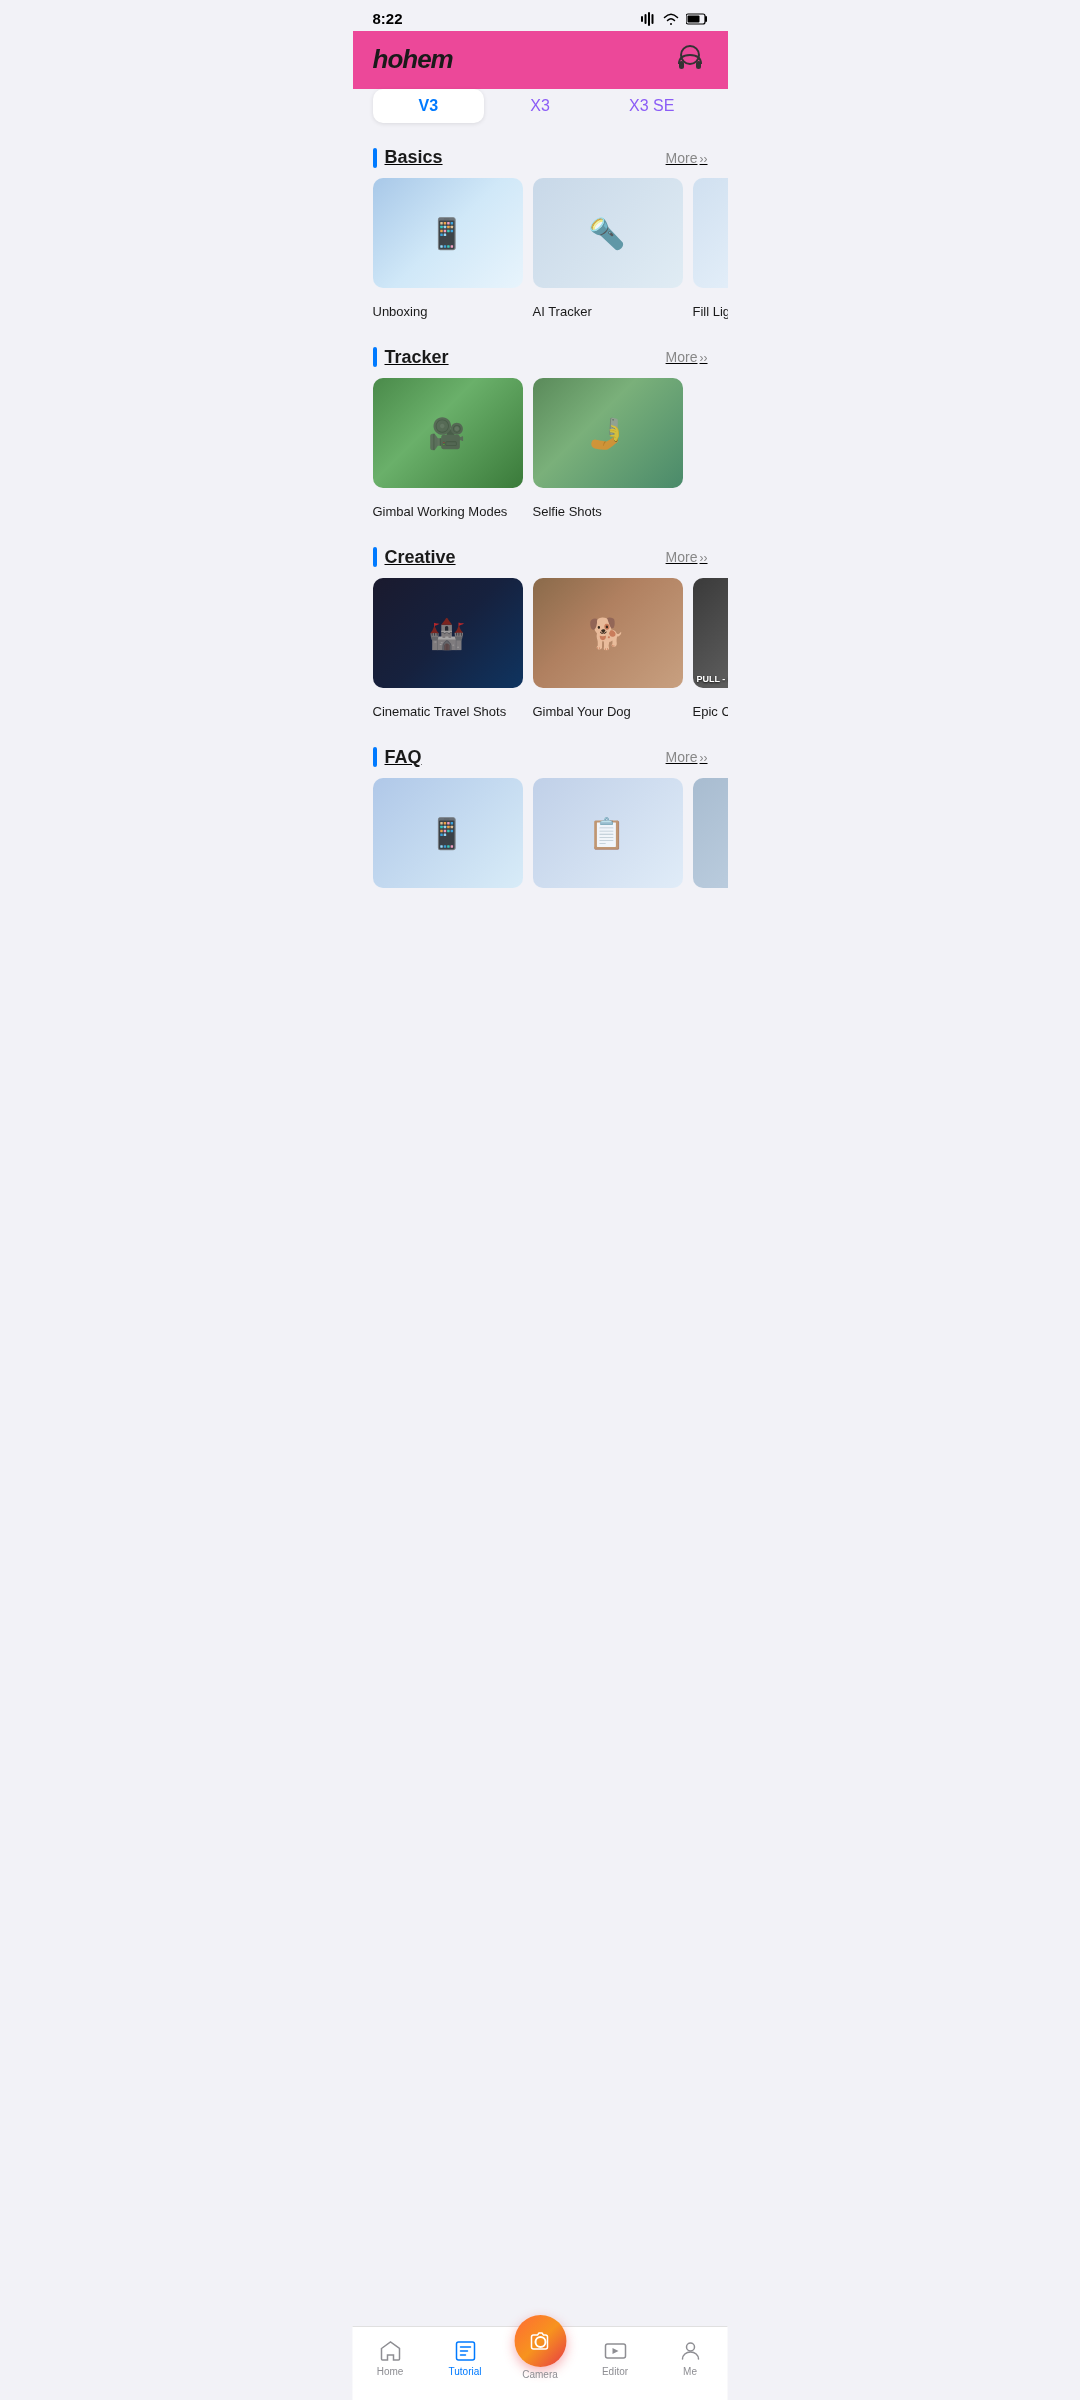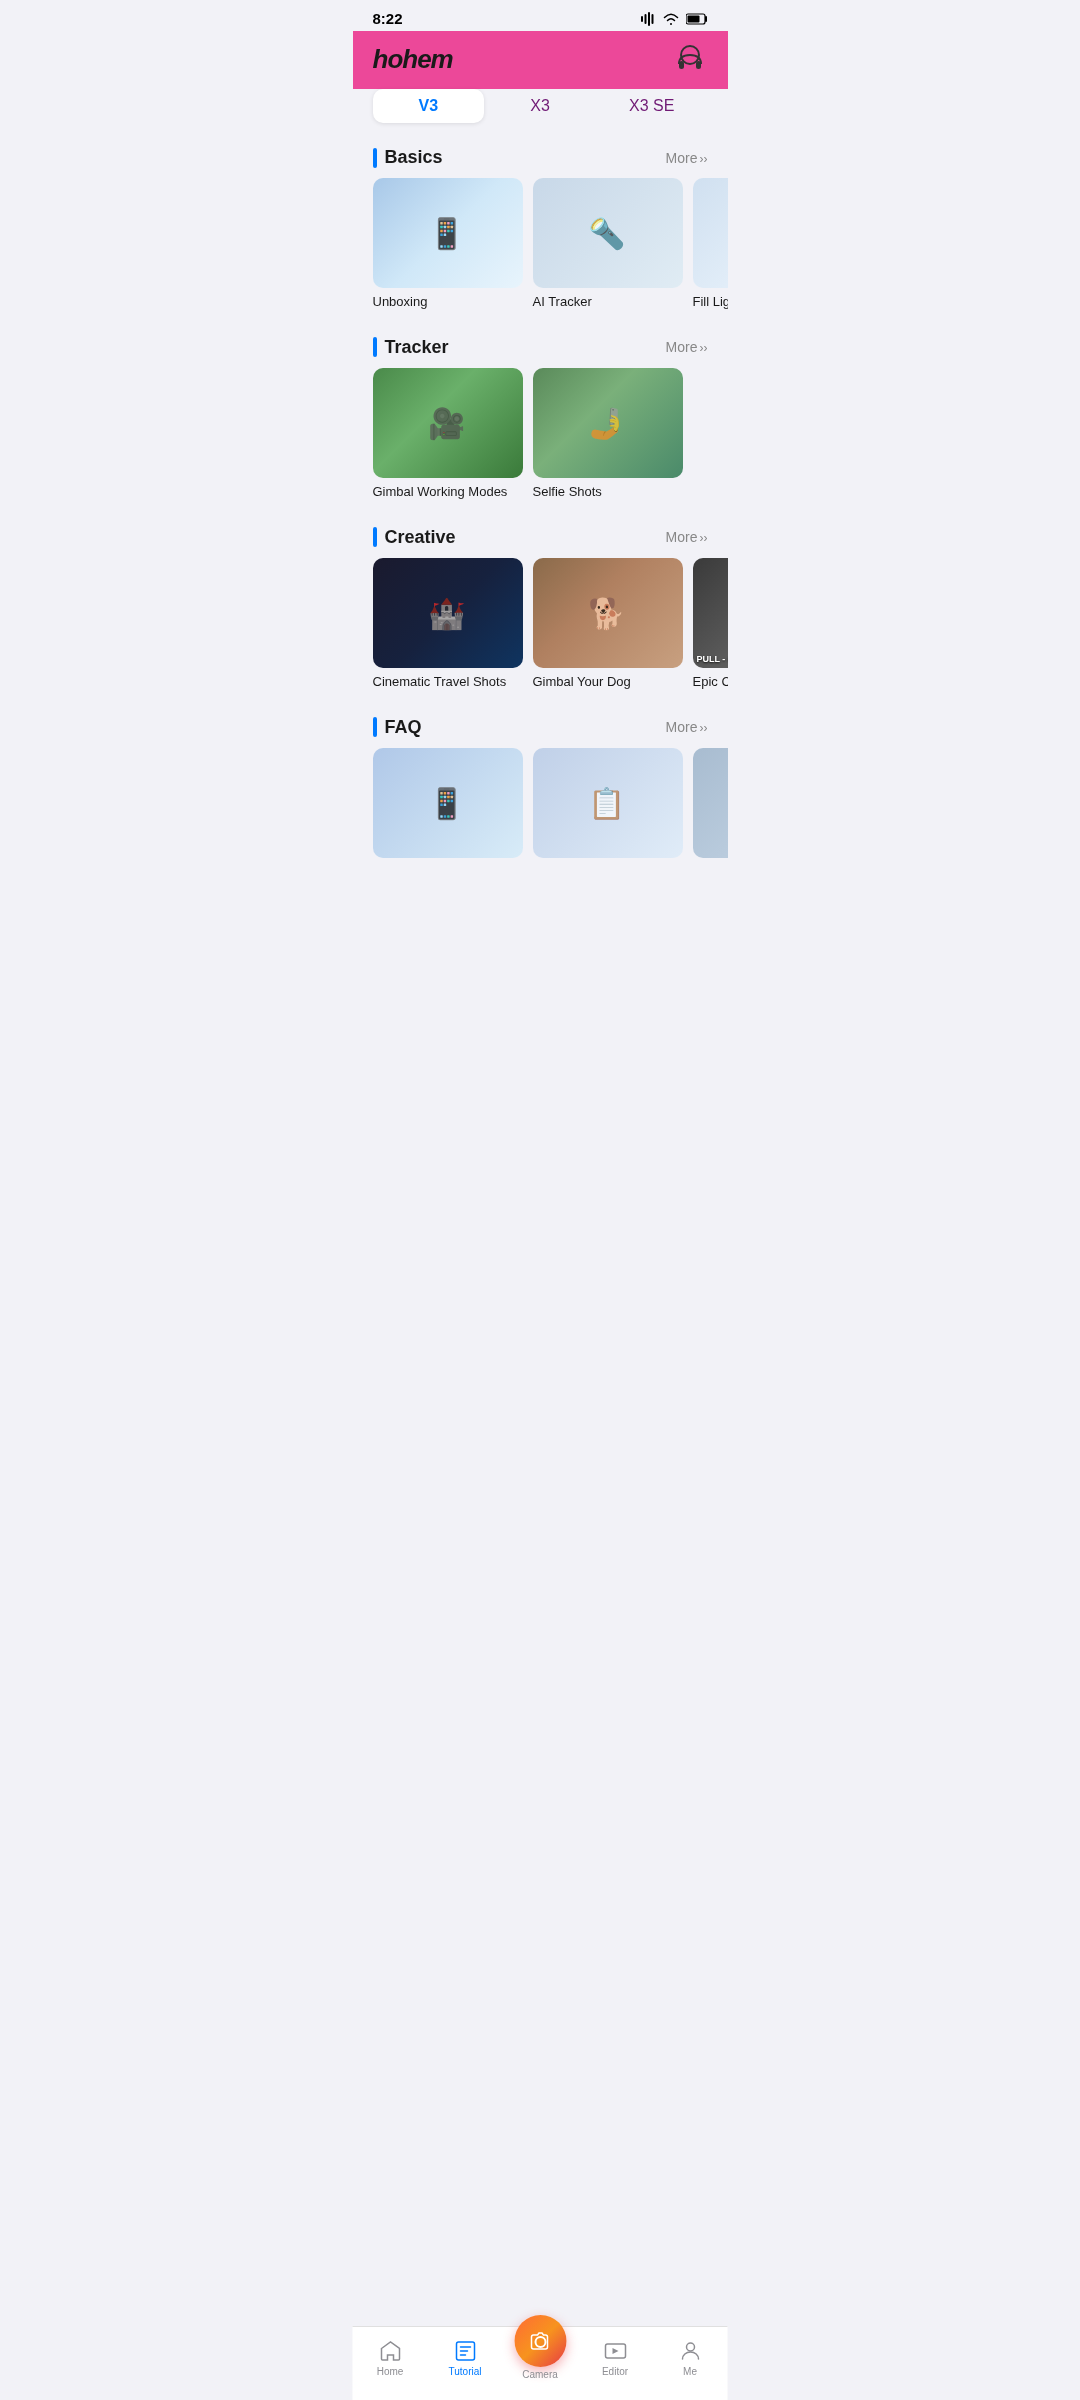--- a/index.html
+++ b/index.html
@@ -58,21 +58,21 @@
       background: #f2f2f7;
       padding: 0 20px 10px;
       gap: 0;
     }
     .tab {
       flex: 1;
       text-align: center;
       padding: 8px 0;
       font-size: 16px;
       font-weight: 500;
-      color: #701a75;
+      color: #8b5cf6;
       border-radius: 10px;
       cursor: pointer;
     }
     .tab.active {
       background: #fff;
       color: #007aff;
       font-weight: 600;
       box-shadow: 0 1px 4px rgba(0,0,0,0.1);
     }
 
@@ -84,20 +84,21 @@
 
     
     .section {
       margin-bottom: 8px;
     }
     .section-header {
       display: flex;
       align-items: center;
       justify-content: space-between;
       padding: 14px 20px 10px;
+      text-decoration: underline;
     }
     .section-title-wrap {
       display: flex;
       align-items: center;
       gap: 8px;
     }
     .section-bar {
       width: 4px;
       height: 20px;
       background: #007aff;
@@ -138,21 +139,21 @@
       width: 150px;
       height: 110px;
       border-radius: 10px;
       overflow: hidden;
       background: #ccc;
       position: relative;
     }
     .card-label {
       font-size: 13px;
       color: #1a1a1a;
-      margin-top: 6px;
+      margin-top: 16px;
       font-weight: 500;
       line-height: 1.3;
     }
 
     
     .thumb-unboxing {
       background: linear-gradient(135deg, #a8c8e8 0%, #d0e8f8 50%, #e8f4fc 100%);
     }
     .thumb-ai-tracker {
       background: linear-gradient(135deg, #c8d8e8 0%, #e0ecf4 100%);

